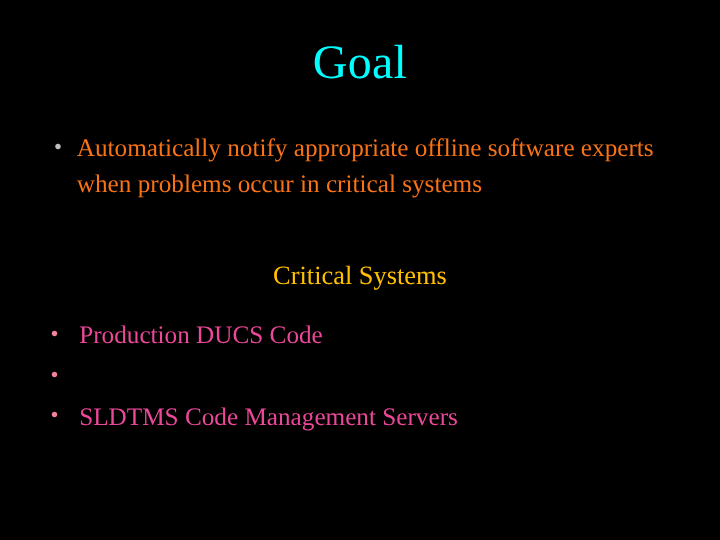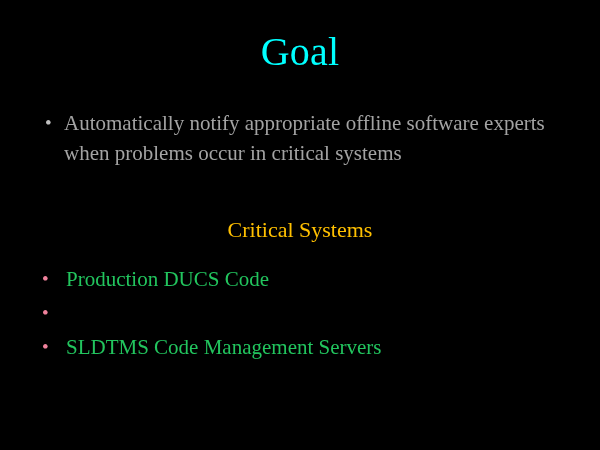--- a/index.html
+++ b/index.html
@@ -52,21 +52,21 @@
     width: 26px;
     color: #bfbfbf;
     font-size: 19px;
     line-height: 30px;
     text-align: left;
     padding-left: 7px;
     box-sizing: border-box;
   }
   .main-bullet-text {
     flex: 1 1 auto;
-    color: #a3a3a3;
+    color: #f97316;
     font-size: 21px;
     line-height: 30px;
   }
 
   
   .sub-heading {
     position: absolute;
     top: 216px;
     left: 0;
     width: 600px;
@@ -94,21 +94,21 @@
     width: 28px;
     color: #f0829c;
     font-size: 19px;
     line-height: 30px;
     text-align: left;
     padding-left: 4px;
     box-sizing: border-box;
   }
   .systems-text {
     flex: 1 1 auto;
-    color: #22c55e;
+    color: #ec4899;
     font-size: 21px;
     line-height: 30px;
     white-space: nowrap;
   }
 </style>
 </head>
 <body>
 
 <div class="slide">
 

